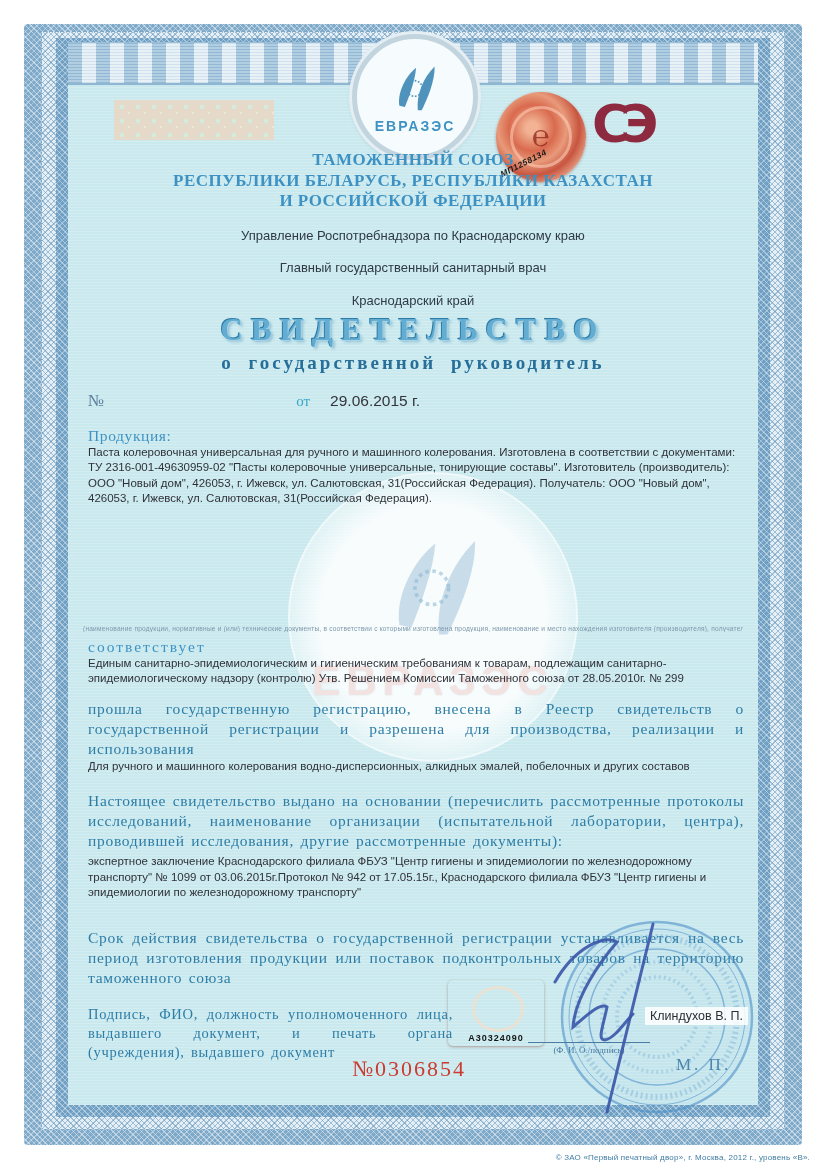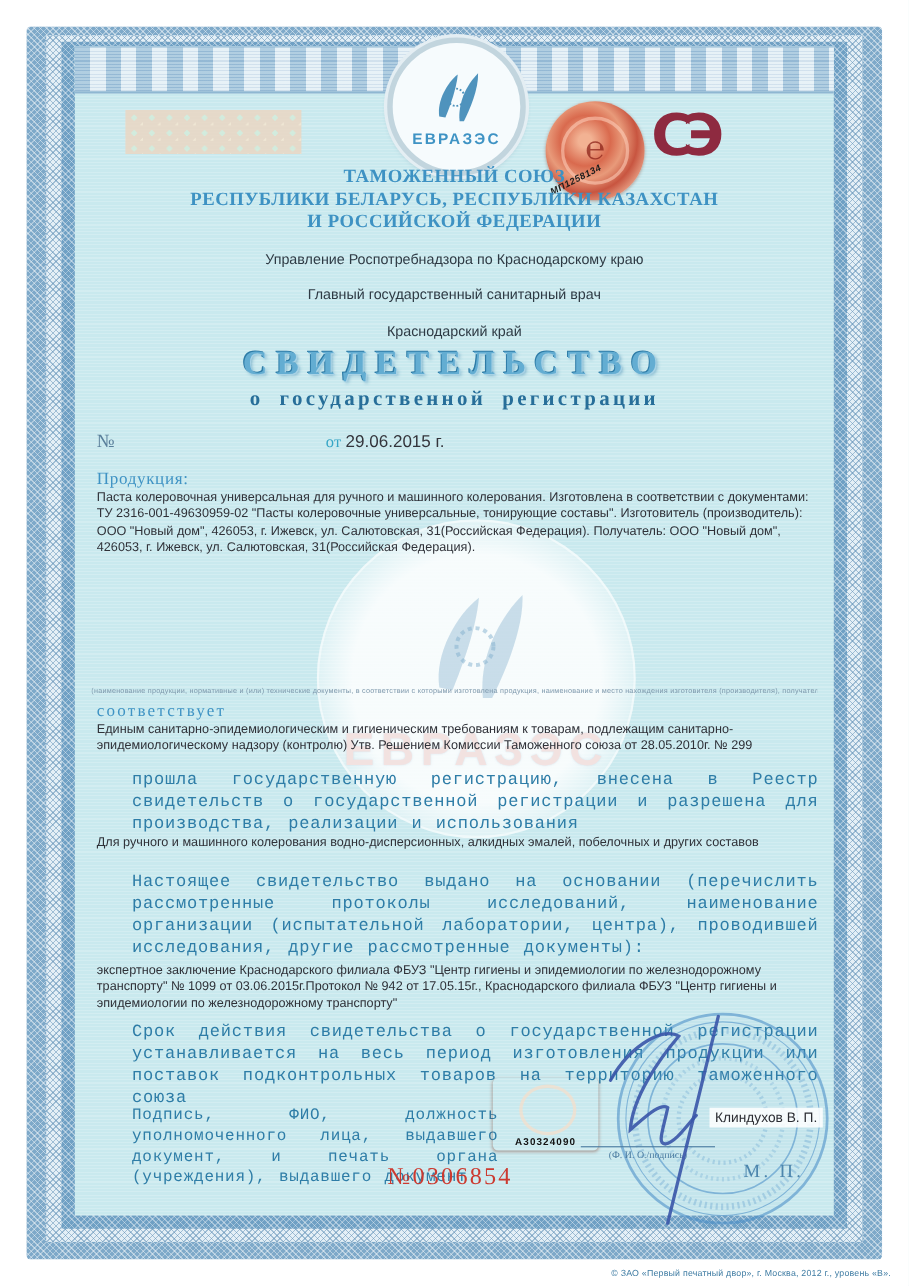--- a/index.html
+++ b/index.html
@@ -46,26 +46,26 @@
 
   .title-main{position:absolute;left:0;right:0;top:312px;text-align:center;z-index:2;
       font-family:"Liberation Serif",serif;font-weight:bold;font-size:31px;letter-spacing:8px;color:#63add2;
       text-shadow:1px 1px 0 #a8d2e5,-1px -1px 0 #2e7ba6,2px 2px 3px rgba(46,123,166,.45);}
   .title-sub{position:absolute;left:0;right:0;top:352px;text-align:center;z-index:2;
       font-family:"Liberation Serif",serif;font-weight:bold;font-size:19px;letter-spacing:3px;word-spacing:7px;color:#276e99;}
 
   .numrow{position:absolute;left:88px;right:80px;top:391px;z-index:2;display:flex;align-items:baseline;}
   .numrow .nosign{font-family:"Liberation Serif",serif;color:#5a7f9b;font-size:17px;margin-right:14px;}
   .numrow .num{color:#33343b;font-size:15.5px;letter-spacing:.4px;}
-  .numrow .ot{font-family:"Liberation Serif",serif;color:#36a6c6;font-size:15px;margin-left:178px;margin-right:4px;}
+  .numrow .ot{font-family:"Liberation Serif",serif;color:#36a6c6;font-size:15px;margin-left:178px;margin-right:20px;}
   .numrow .date{color:#33343b;font-size:15.5px;}
 
   .col{position:absolute;left:88px;width:656px;z-index:2;}
-  .serifp{font-family:Liberation Mono, monospace;color:#2e7da7;font-size:15.5px;line-height:1.3;
-          text-align:justify;letter-spacing:.7px;word-spacing:2px;margin-left:32px;}
+  .serifp{font-family:Liberation Serif, serif;color:#2e7da7;font-size:15.5px;line-height:1.3;
+          text-align:justify;letter-spacing:.7px;word-spacing:2px;}
   .sansp{color:#2f3138;font-size:11.5px;line-height:1.33;}
   .lbl-blue{font-family:"Liberation Serif",serif;color:#3f93c4;font-size:15.5px;letter-spacing:.6px;}
 
   
   .wm{position:absolute;left:288px;top:472px;width:290px;height:290px;border-radius:50%;z-index:1;
       background:radial-gradient(circle,rgba(255,255,255,.85) 55%,rgba(255,255,255,.35) 72%,rgba(255,255,255,0) 78%);
       box-shadow:0 0 0 2px rgba(255,255,255,.5) inset;display:flex;flex-direction:column;align-items:center;justify-content:center;}
   .wm .wm-label{font-weight:bold;font-size:42px;letter-spacing:6px;color:rgba(243,226,223,.95);margin-top:8px;
       text-shadow:0 0 2px rgba(190,210,225,.6);}
 
@@ -156,21 +156,21 @@
     <div class="t">ТАМОЖЕННЫЙ СОЮЗ</div>
     <div class="t">РЕСПУБЛИКИ БЕЛАРУСЬ, РЕСПУБЛИКИ КАЗАХСТАН</div>
     <div class="t">И РОССИЙСКОЙ ФЕДЕРАЦИИ</div>
     <div class="a">Управление Роспотребнадзора по Краснодарскому краю</div>
     <div class="a">Главный государственный санитарный врач</div>
     <div class="a">Краснодарский край</div>
   </div>
 
 
   <div class="title-main">СВИДЕТЕЛЬСТВО</div>
-  <div class="title-sub">о государственной регистрации</div>
+  <div class="title-sub">о государственной руководитель</div>
 
   <div class="numrow">
     <span class="nosign">№</span>
     <span class="ot">от</span>
     <span class="date">29.06.2015 г.</span>
   </div>
 
   <div class="col" style="top:427px">
     <div class="lbl-blue">Продукция:</div>
     <div class="sansp">Паста колеровочная универсальная для ручного и машинного колерования. Изготовлена в соответствии с документами: ТУ 2316-001-49630959-02 "Пасты колеровочные универсальные, тонирующие составы". Изготовитель (производитель): ООО "Новый дом", 426053, г. Ижевск, ул. Салютовская, 31(Российская Федерация). Получатель: ООО "Новый дом", 426053, г. Ижевск, ул. Салютовская, 31(Российская Федерация).</div>

